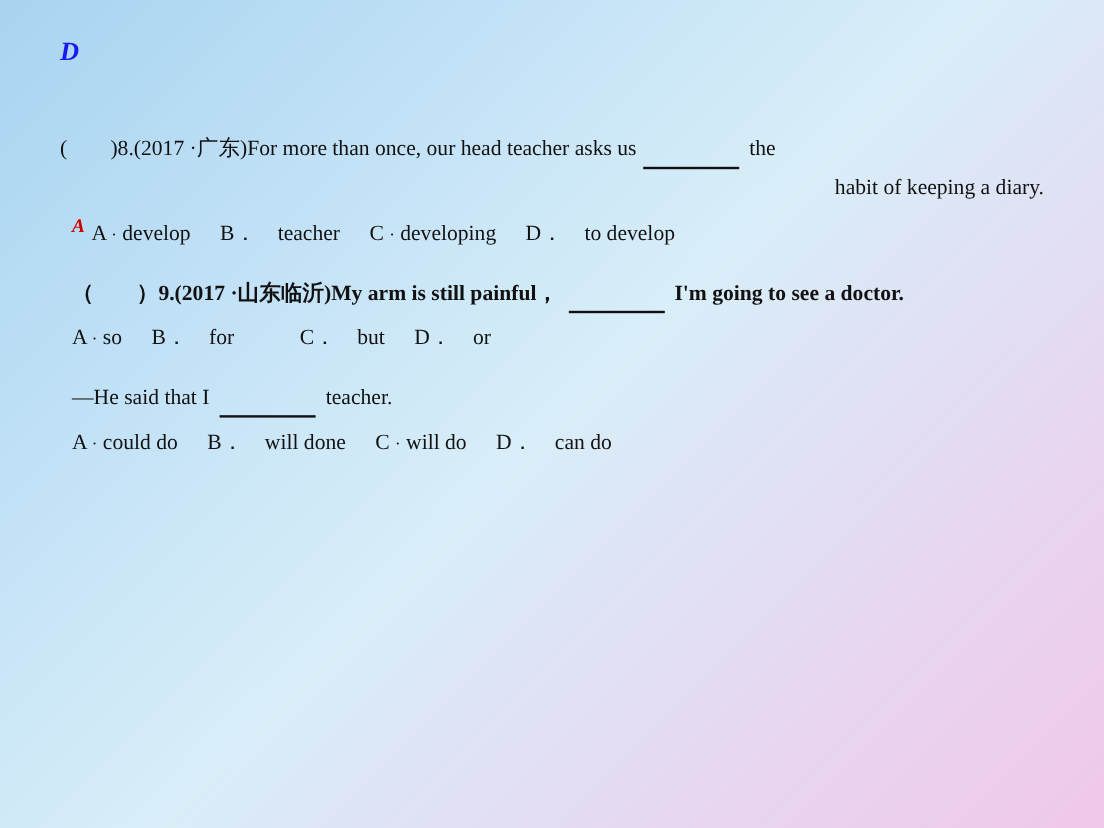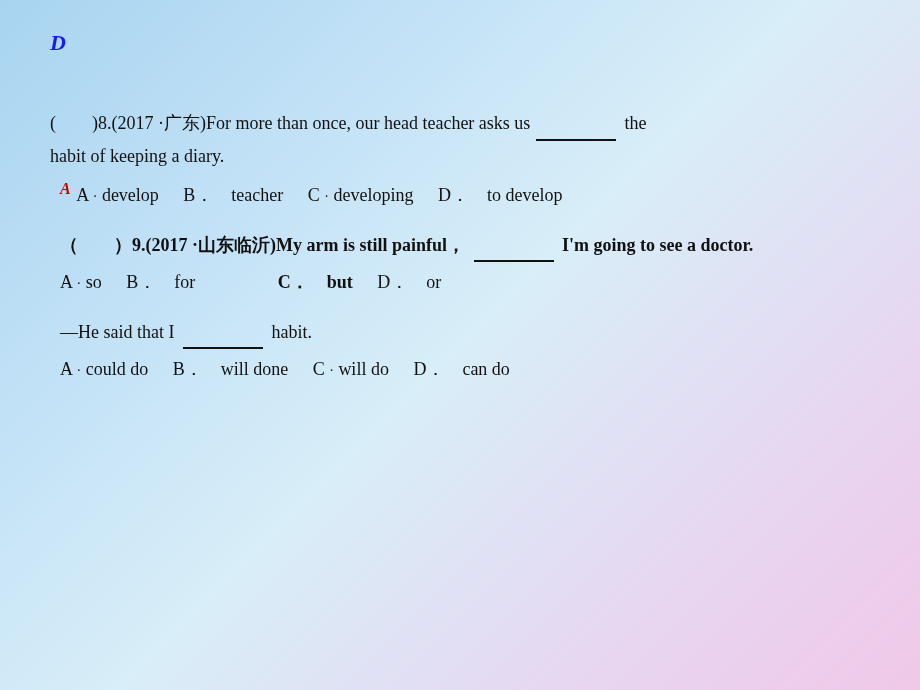--- a/index.html
+++ b/index.html
@@ -82,20 +82,21 @@
 
     .q9-line {
       display: block;
       padding-left: 10px;
       font-weight: bold;
     }
 
     .q8-continuation {
       display: block;
       padding-left: 0;
+      text-align: right;
     }
   </style>
 </head>
 <body>
 
 <div class="page-container">
 
   <div class="section-letter">D</div>
 
   <div class="question-block">
@@ -116,31 +117,31 @@
   </div>
 
   <div class="question-block">
     <span class="q9-line">
       <span>（　　）9.(2017 ·山东临沂)My arm is still painful，</span>
       <span class="blank">&nbsp;&nbsp;&nbsp;&nbsp;&nbsp;&nbsp;&nbsp;&nbsp;</span>
       <span> I'm going to see a doctor.</span>
     </span>
     <div class="options-line">
       <span class="option-item">A <span class="dot-sep">·</span> so</span>
-      <span class="option-item" style="margin-right:78px;">B．　for</span>
-      <span class="option-item" style="font-weight:bold;">C．　but</span>
+      <span class="option-item" style="margin-right:50px;">B．　for</span>
+      <span class="option-item" style="">C．　but</span>
       <span class="option-item">D．　or</span>
     </div>
   </div>
 
   <div class="question-block">
     <div class="q10-blank-line">
       <span>—He said that I</span>
       <span class="blank">&nbsp;&nbsp;&nbsp;&nbsp;&nbsp;&nbsp;&nbsp;&nbsp;</span>
-      <span> habit.</span>
+      <span> teacher.</span>
     </div>
     <div class="options-line">
       <span class="option-item">A <span class="dot-sep">·</span> could do</span>
       <span class="option-item">B．　will done</span>
       <span class="option-item">C <span class="dot-sep">·</span> will do</span>
       <span class="option-item">D．　can do</span>
     </div>
   </div>
 
 </div>

